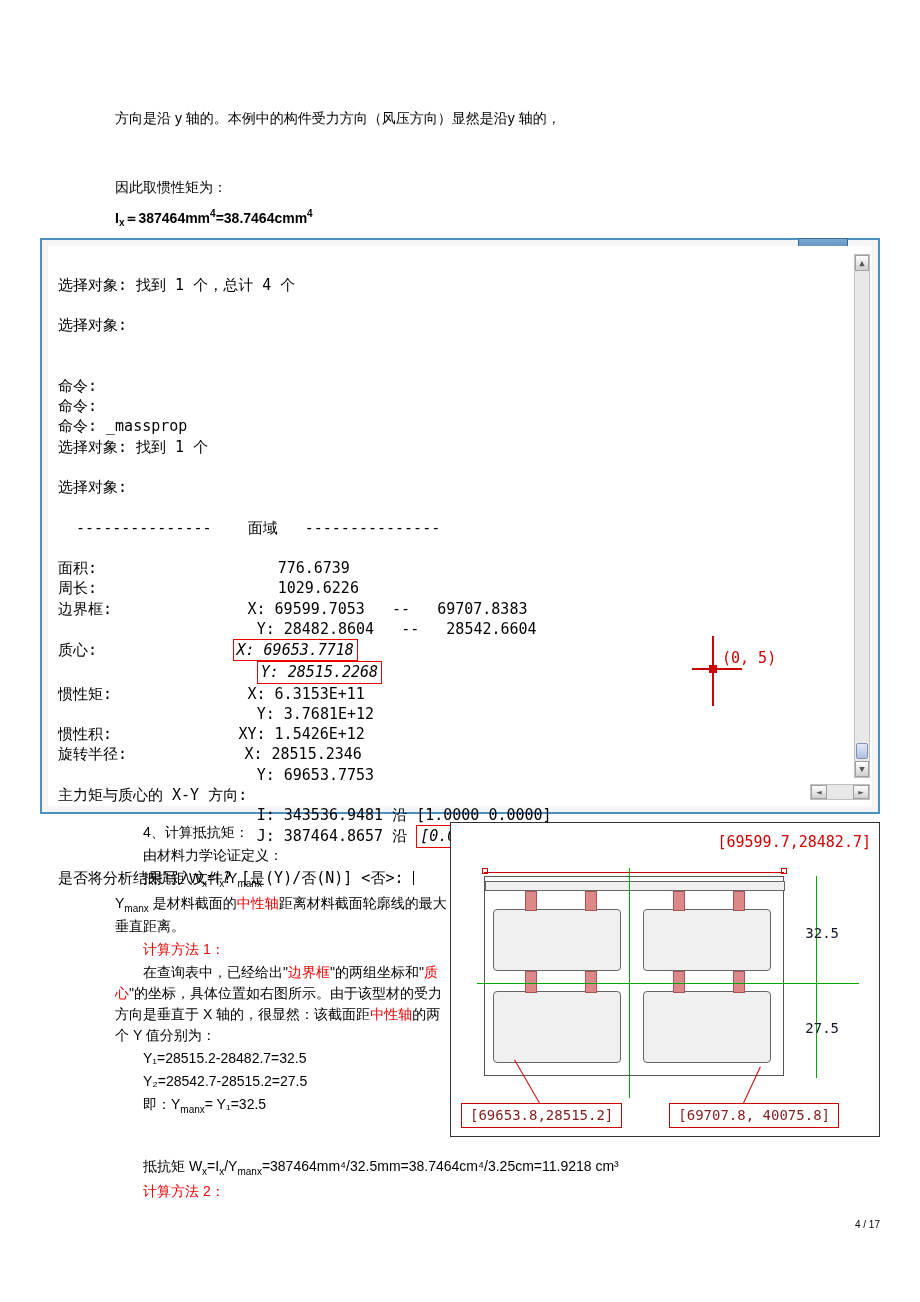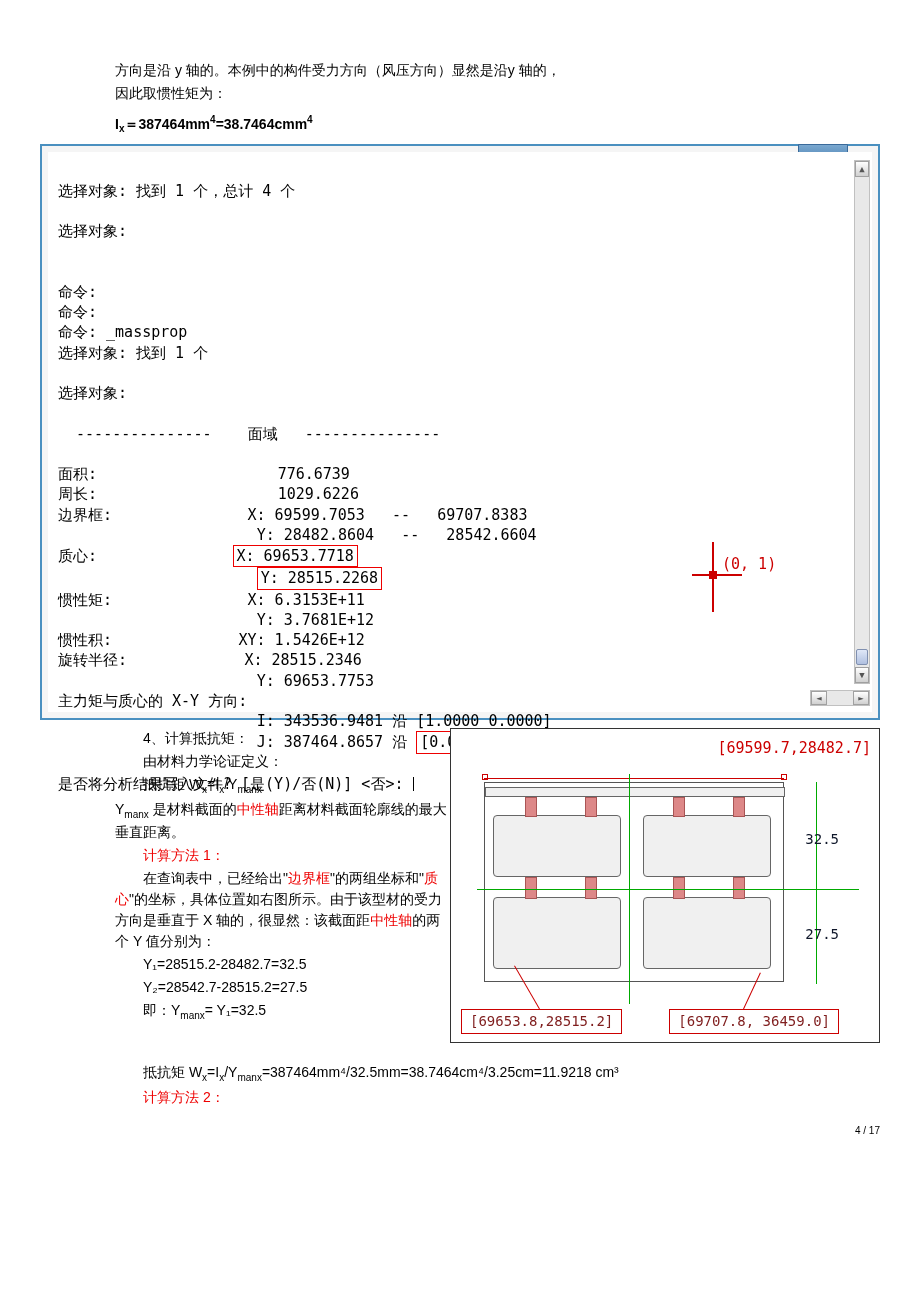--- a/index.html
+++ b/index.html
@@ -5,21 +5,21 @@
     * { margin: 0; padding: 0; box-sizing: border-box; }
     body {
       font-family: "SimSun", "Microsoft YaHei", sans-serif;
       background: #fff;
       width: 920px;
       padding: 60px 40px 20px 40px;
       font-size: 14px;
       line-height: 1.5;
     }
     .intro-block { margin-left: 75px; margin-bottom: 8px; }
-    .intro-text { margin-bottom: 2px; }
+    .intro-text { margin-bottom: 2px; margin-top: 48px; }
     .formula-line { margin-left: 75px; margin-bottom: 8px; font-family: Arial, sans-serif; font-weight: bold; }
     .sub { vertical-align: sub; font-size: 10px; }
     .sup { vertical-align: super; font-size: 10px; }
     
     .cad-window {
       border: 2px solid #4a90c0;
       background: #f5f5f5;
       margin: 5px 0 8px 0;
       position: relative;
     }
@@ -88,21 +88,21 @@
     .scrollbar-h .arrow {
       width: 16px;
       background: linear-gradient(180deg, #fff 0%, #d0d0d0 100%);
       border: 1px solid #a0a0a0;
       display: flex;
       align-items: center;
       justify-content: center;
       font-size: 9px;
       color: #555;
     }
-    .redbox { display: inline-block; border: 1px solid #e00; padding: 0 3px; }
+    .redbox { display: inline-block; border: 1px solid #e00; padding: 0 3px; font-style: italic; }
     .cursor { display: inline-block; width: 1px; height: 14px; background: #000; vertical-align: middle; }
     
     .axis-marker {
       position: absolute;
       right: 90px;
       bottom: 100px;
       width: 90px;
       height: 70px;
     }
     .axis-marker .vline { position: absolute; left: 20px; top: 0; bottom: 0; width: 2px; background: #c00; }
@@ -208,21 +208,21 @@
                       Y: 69653.7753
 主力矩与质心的 X-Y 方向:
                       I: 343536.9481 沿 [1.0000 0.0000]</span>
 <span>                      J: 387464.8657 沿 </span><span class="redbox"><span>[0.0000 1.0000]</span></span>
 
 <span>是否将分析结果写入文件? [是(Y)/否(N)] &lt;否&gt;: </span><span class="cursor"></span>
     <div class="axis-marker">
       <div class="vline"></div>
       <div class="hline"></div>
       <div class="tick"></div>
-      <div class="label">(0, 1)</div>
+      <div class="label">(0, 5)</div>
     </div>
     <div class="scrollbar-v">
       <div class="arrow-up">▲</div>
       <div class="thumb"></div>
       <div class="arrow-down">▼</div>
     </div>
     <div class="scrollbar-h">
       <div class="arrow">◄</div>
       <div class="arrow" style="margin-left:auto">►</div>
     </div>
@@ -269,21 +269,21 @@
       <div class="cross-v"></div>
 
       <div style="position:absolute;right:22px;top:18px;bottom:20px;width:1px;background:#0a0"></div>
       <div class="dim-label" style="top:65px">32.5</div>
       <div class="dim-label" style="top:160px">27.5</div>
 
       <div style="position:absolute;left:70px;bottom:-5px;width:1px;height:50px;background:#c00;transform:rotate(-30deg);transform-origin:bottom"></div>
       <div style="position:absolute;right:95px;bottom:-5px;width:1px;height:40px;background:#c00;transform:rotate(25deg);transform-origin:bottom"></div>
     </div>
     <div class="coord-label" style="left:10px">[69653.8,28515.2]</div>
-    <div class="coord-label" style="right:40px">[69707.8, 36459.0]</div>
+    <div class="coord-label" style="right:40px">[69707.8, 40075.8]</div>
   </div>
 </div>
 
 <div class="after-text">
   <p class="indent"><span>抵抗矩 W</span><span class="sub">x</span><span>=I</span><span class="sub">x</span><span>/Y</span><span class="sub">manx</span><span>=387464mm⁴/32.5mm=38.7464cm⁴/3.25cm=11.9218 cm³</span></p>
   <p class="indent red-text">计算方法 2：</p>
 </div>
 
 <div class="page-num">4 / 17</div>
 

